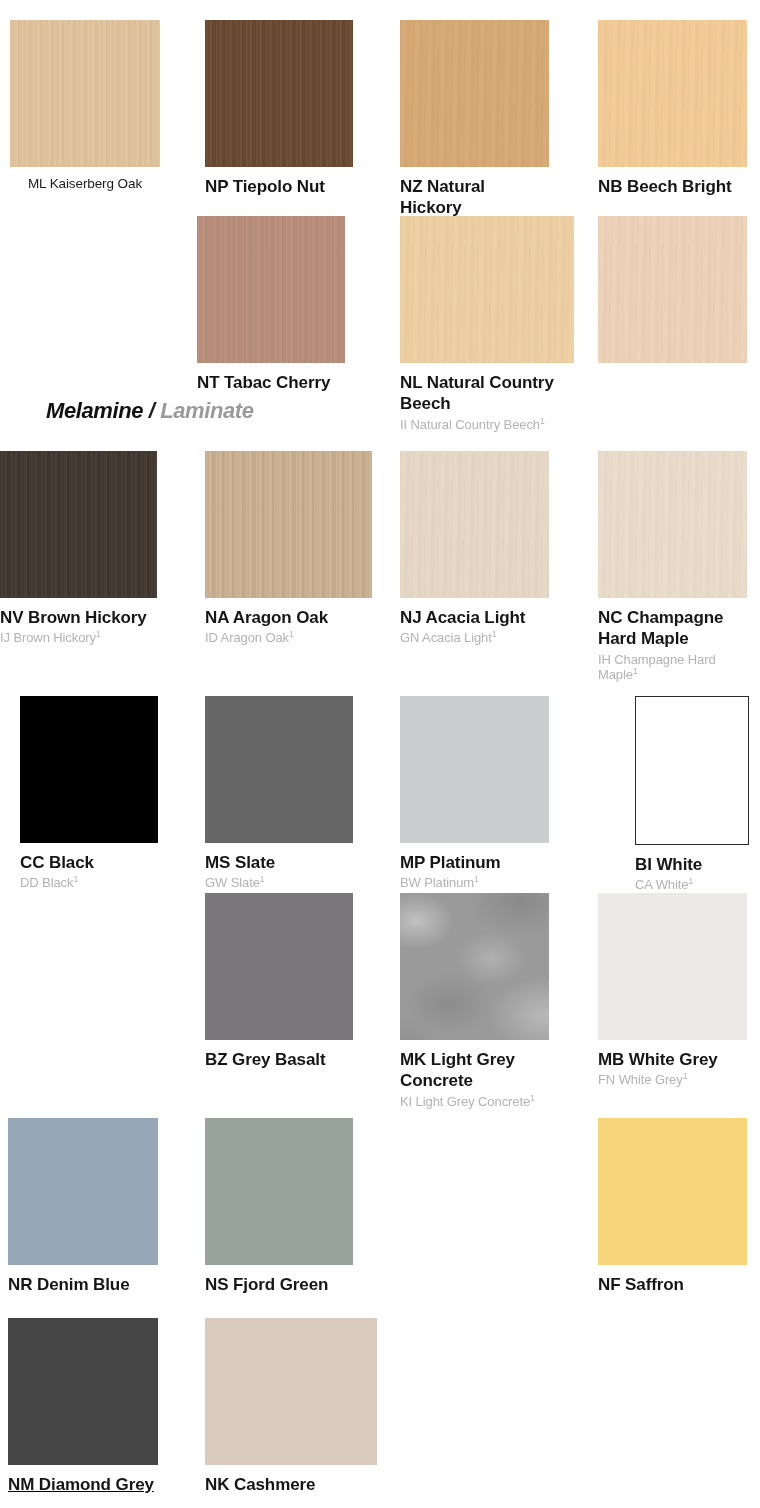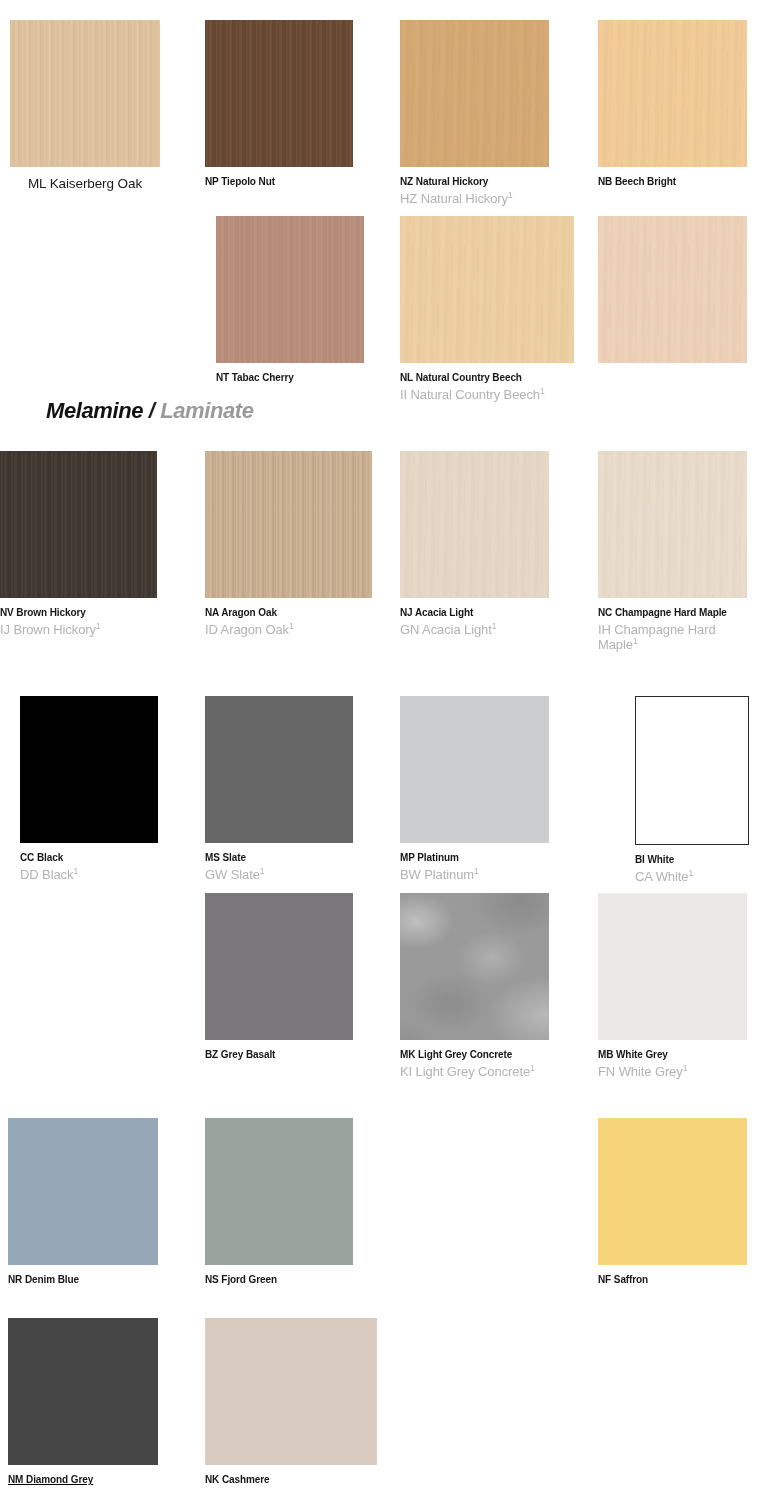--- a/index.html
+++ b/index.html
@@ -93,21 +93,21 @@
       radial-gradient(ellipse 80px 55px at 84% 74%, rgba(255,255,255,0.30), rgba(255,255,255,0) 72%),
       radial-gradient(ellipse 50px 38px at 58% 46%, rgba(255,255,255,0.22), rgba(255,255,255,0) 70%),
       radial-gradient(ellipse 65px 42px at 12% 88%, rgba(0,0,0,0.07), rgba(0,0,0,0) 70%);
     pointer-events: none;
   }
   
   .labels {
     padding-top: 9px;
   }
   .name-primary {
-    font-size: 10px;
+    font-size: 17px;
     font-weight: bold;
     color: #161616;
     line-height: 1.25;
     letter-spacing: -0.1px;
   }
   .name-primary.light {
     font-weight: normal;
     font-size: 13.5px;
     color: #1b1b1b;
   }
@@ -169,21 +169,21 @@
         <div class="name-primary">NZ Natural Hickory</div>
         <div class="name-secondary"><span>HZ Natural Hickory</span><sup>1</sup></div>
       </div>
     </div>
     <div class="cell" style="left: 598px; top: 20px; width: 149px;">
       <div class="chip grain-soft" style="height: 147px; background: rgb(242, 203, 150);"></div>
       <div class="labels">
         <div class="name-primary">NB Beech Bright</div>
       </div>
     </div>
-    <div class="cell" style="left: 216px; top: 216px; width: 148px;">
+    <div class="cell" style="left: 197px; top: 216px; width: 148px;">
       <div class="chip grain-v" style="height: 147px; background: rgb(185, 143, 124);"></div>
       <div class="labels">
         <div class="name-primary">NT Tabac Cherry</div>
       </div>
     </div>
     <div class="cell" style="left: 400px; top: 216px; width: 174px;">
       <div class="chip grain-soft" style="height: 147px; background: rgb(238, 207, 163);"></div>
       <div class="labels">
         <div class="name-primary">NL Natural Country Beech</div>
         <div class="name-secondary"><span>II Natural Country Beech</span><sup>1</sup></div>

